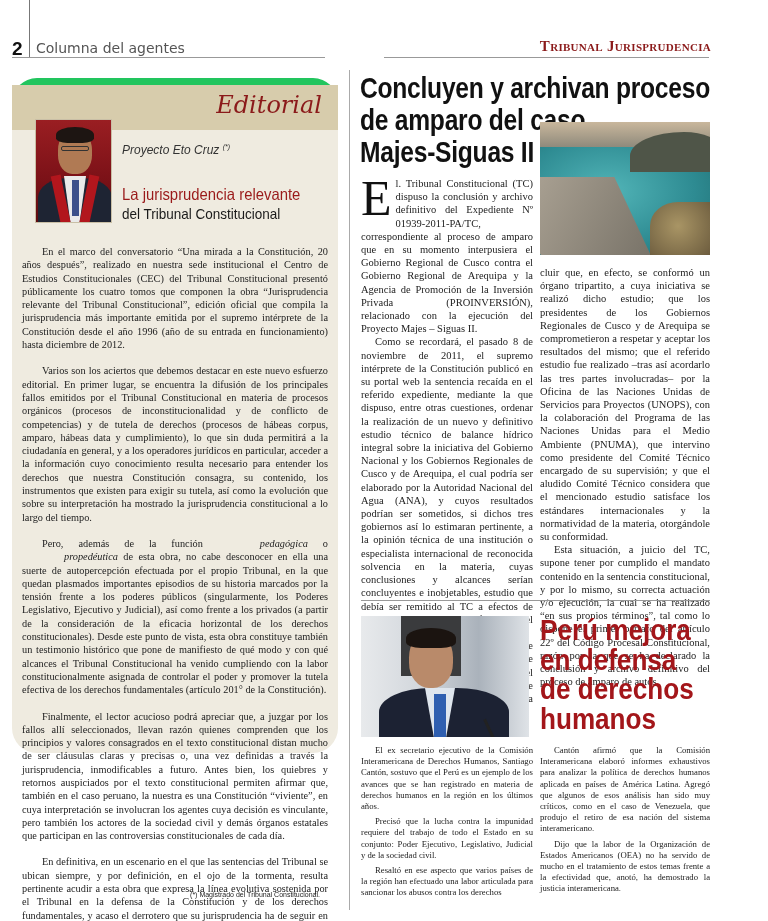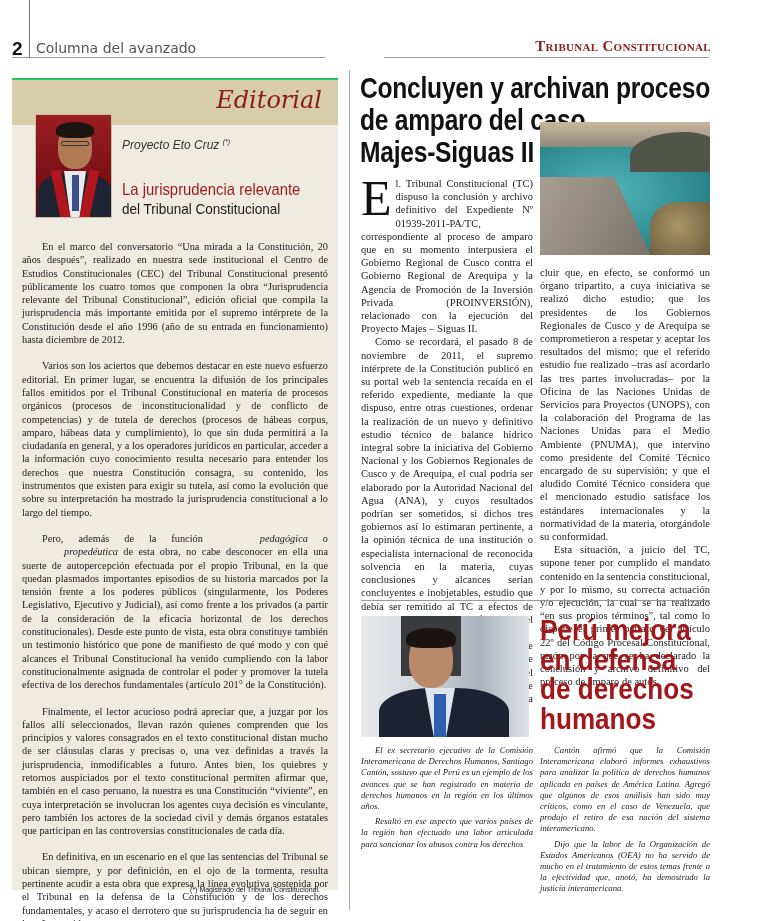--- a/index.html
+++ b/index.html
@@ -9,21 +9,21 @@
   
   .page-header { position: absolute; left: 0; top: 0; width: 768px; height: 60px; }
   .page-num { position: absolute; left: 12px; top: 38px; font-family: "Liberation Sans", sans-serif; font-weight: bold; font-size: 19px; color: #111; }
   .header-vline { position: absolute; left: 29px; top: 0; width: 1px; height: 58px; background: #777; }
   .section-title { position: absolute; left: 36px; top: 40px; font-family: "DejaVu Sans", sans-serif; font-size: 14px; color: #555; }
   .brand { position: absolute; right: 57px; top: 38px; font-family: "Liberation Serif", serif; font-weight: bold; font-size: 15px; color: #8b1a1a; font-variant: small-caps; letter-spacing: 0.3px; }
   .header-rule { position: absolute; left: 12px; top: 57px; width: 313px; height: 1px; background: #999; }
   .header-rule-r { position: absolute; left: 384px; top: 57px; width: 325px; height: 1px; background: #999; }
 
   
-  .editorial { position: absolute; left: 12px; top: 78px; width: 326px; height: 812px; background: #efebe0; border-top: 2px solid #22c55e; }
+  .editorial { position: absolute; left: 12px; top: 78px; width: 326px; height: 675px; background: #efebe0; border-top: 7px solid #22c55e; border-radius: 25px; }
   .ed-band { position: absolute; left: 0; top: 0; width: 326px; height: 45px; background: #d7ccac; }
   .ed-label { position: absolute; right: 16px; top: 6px; font-family: "DejaVu Serif", serif; font-style: italic; font-size: 24px; color: #8b1a1a; }
   .portrait { position: absolute; left: 23px; top: 34px; width: 77px; height: 104px; background: linear-gradient(180deg, #9a1e22 0%, #7d1218 55%, #5e0c10 100%); border: 1px solid #c9bfa6; overflow: hidden; }
   .portrait .head { position: absolute; left: 22px; top: 10px; width: 34px; height: 44px; border-radius: 45% 45% 42% 42%; background: #b07a54; }
   .portrait .hair { position: absolute; left: 20px; top: 7px; width: 38px; height: 16px; border-radius: 50% 50% 30% 30%; background: #1d1512; }
   .portrait .glasses { position: absolute; left: 25px; top: 26px; width: 28px; height: 5px; border: 1px solid #333; border-radius: 2px; }
   .portrait .suit { position: absolute; left: 2px; top: 58px; width: 74px; height: 50px; border-radius: 40% 40% 0 0; background: #1e2433; }
   .portrait .shirt { position: absolute; left: 28px; top: 56px; width: 22px; height: 48px; background: #eaeaea; clip-path: polygon(0 0,100% 0,70% 100%,30% 100%); }
   .portrait .sash { position: absolute; left: 20px; top: 55px; width: 10px; height: 52px; background: #b2161d; transform: rotate(-12deg); }
   .portrait .sash2 { position: absolute; left: 48px; top: 55px; width: 10px; height: 52px; background: #b2161d; transform: rotate(12deg); }
@@ -63,33 +63,33 @@
   .a2-photo .head { position: absolute; left: 48px; top: 16px; width: 44px; height: 56px; border-radius: 45%; background: #b98a6a; }
   .a2-photo .hair { position: absolute; left: 45px; top: 12px; width: 50px; height: 20px; border-radius: 50% 50% 30% 30%; background: #1b1410; }
   .a2-photo .suit { position: absolute; left: 18px; top: 72px; width: 130px; height: 60px; border-radius: 40% 40% 0 0; background: #1c2233; }
   .a2-photo .shirt { position: absolute; left: 64px; top: 72px; width: 30px; height: 50px; background: #dfe6ee; clip-path: polygon(0 0,100% 0,70% 100%,30% 100%); }
   .a2-photo .tie { position: absolute; left: 73px; top: 78px; width: 12px; height: 44px; background: #2f5fb0; }
   .a2-photo .mic { position: absolute; left: 128px; top: 102px; width: 3px; height: 28px; background: #222; transform: rotate(-25deg); }
   .a2-head { position: absolute; left: 540px; top: 616px; width: 175px; font-family: "Liberation Sans", sans-serif; font-weight: bold; font-size: 29px; line-height: 29.5px; color: #a3161a; transform: scaleX(0.9); transform-origin: left top; }
   .a2-head div { white-space: nowrap; }
   .a2-col1 { position: absolute; left: 361px; top: 745px; width: 172px; font-size: 8.7px; line-height: 11.2px; text-align: justify; color: #222; }
   .a2-col2 { position: absolute; left: 540px; top: 745px; width: 170px; font-size: 8.7px; line-height: 11.2px; text-align: justify; color: #222; }
-  .a2-col1 p, .a2-col2 p.indent { text-indent: 14px; margin-bottom: 4px; font-style: italic; }
+  .a2-col1 p, .a2-col2 p.indent { text-indent: 14px; margin-bottom: 4px; }
   .a2-col2 p { margin-bottom: 4px; }
   .a2-col2 p.noindent { text-indent: 0; }
   em { font-style: italic; margin-left: 42px; }
 </style>
 </head>
 <body>
 
 <div class="page-header">
   <div class="header-vline"></div>
   <span class="page-num">2</span>
-  <span class="section-title">Columna del avanzado</span>
-  <span class="brand">Tribunal Constitucional</span>
+  <span class="section-title">Columna del agentes</span>
+  <span class="brand">Tribunal Jurisprudencia</span>
   <div class="header-rule"></div>
   <div class="header-rule-r"></div>
 </div>
 
 <section class="editorial">
   <div class="ed-band">
     <span class="ed-label">Editorial</span>
   </div>
   <div class="portrait">
     <div class="suit"></div>
@@ -157,19 +157,20 @@
       <div class="mic"></div>
   </div>
   <h2 class="a2-head">
     <div>Perú mejora</div>
     <div>en defensa</div>
     <div>de derechos</div>
     <div>humanos</div>
   </h2>
   <div class="a2-col1">
     <p>El ex secretario ejecutivo de la Comisión Interamericana de Derechos Humanos, Santiago Cantón, sostuvo que el Perú es un ejemplo de los avances que se han registrado en materia de derechos humanos en la región en los últimos años.</p>
+    <p>Precisó que la lucha contra la impunidad requiere del trabajo de todo el Estado en su conjunto: Poder Ejecutivo, Legislativo, Judicial y de la sociedad civil.</p>
     <p>Resaltó en ese aspecto que varios países de la región han efectuado una labor articulada para sancionar los abusos contra los derechos</p>
   </div>
   <div class="a2-col2">
     <p class="indent">Cantón afirmó que la Comisión Interamericana elaboró informes exhaustivos para analizar la política de derechos humanos aplicada en países de América Latina. Agregó que algunos de esos análisis han sido muy críticos, como en el caso de Venezuela, que produjo el retiro de esa nación del sistema interamericano.</p>
     <p class="indent">Dijo que la labor de la Organización de Estados Americanos (OEA) no ha servido de mucho en el tratamiento de estos temas frente a la efectividad que, anotó, ha demostrado la justicia interamericana.</p>
   </div>
 </article>
 
 </body></html>

